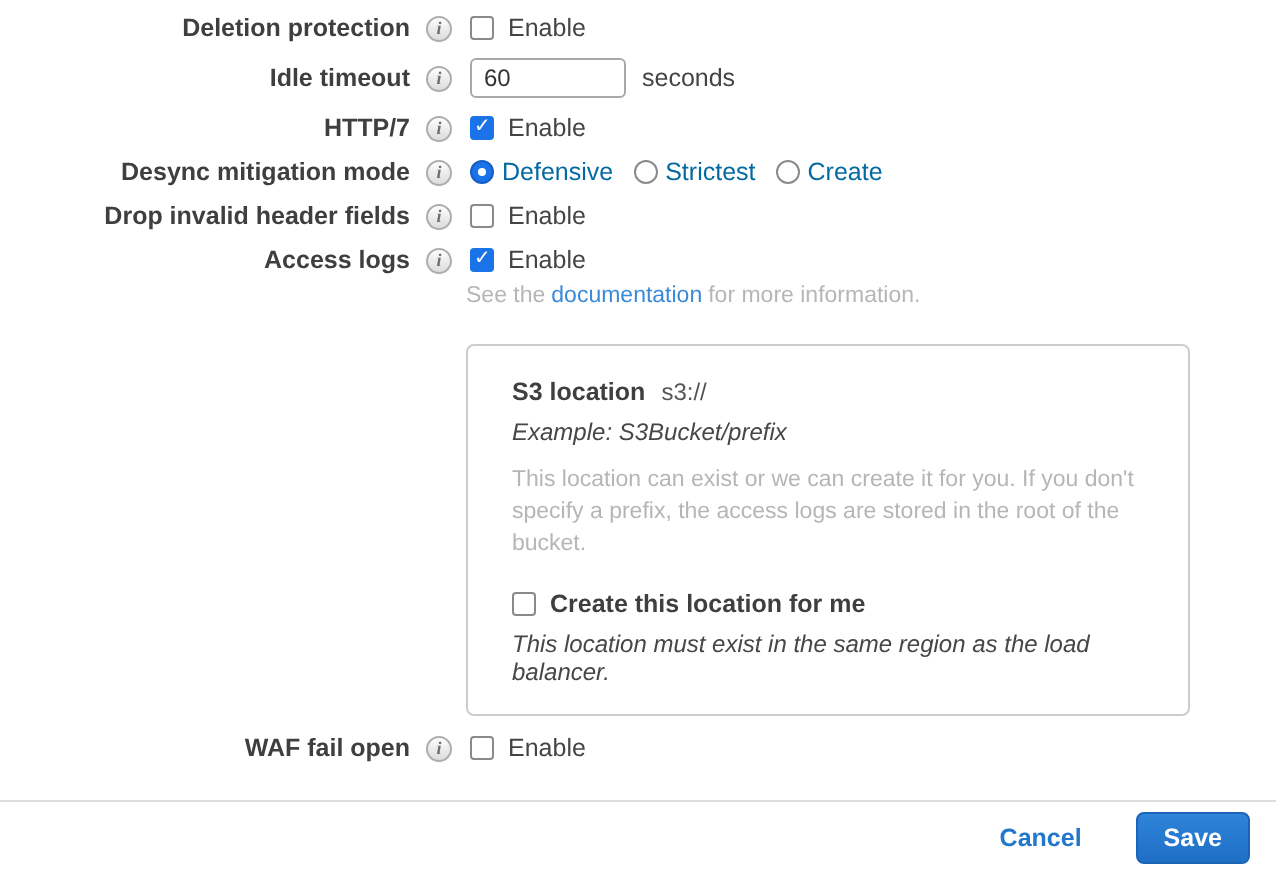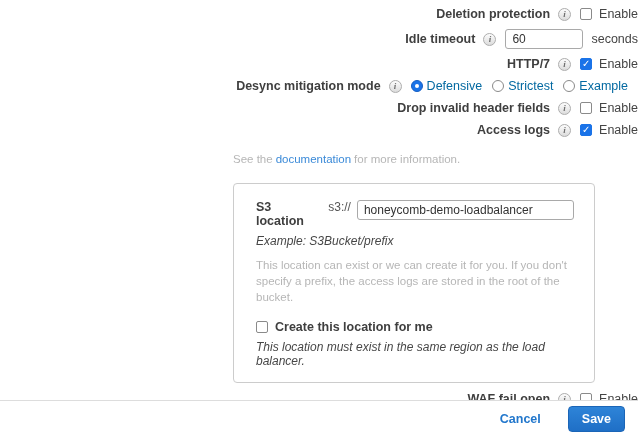--- a/index.html
+++ b/index.html
@@ -13,21 +13,21 @@
   
   .modal-header {
     height:32px; flex:0 0 32px; display:flex; align-items:center;
     padding:0 20px 0 33px; border-bottom:1px solid #e3e3e3;
   }
   .modal-title { font-size:15px; font-weight:bold; color:#3f3f3f; flex:1; }
   .close-x { color:#777; font-size:16px; font-weight:bold; cursor:pointer; line-height:1; }
 
   
   .modal-body { flex:1 1 auto; padding-top:7px; overflow:hidden; }
-  .row { display:flex; align-items:center; margin-bottom:8px;justify-content:flex-end; }
+  .row { display:flex; align-items:center; margin-bottom:8px; }
   .label-cell { width:205px; flex:0 0 205px; text-align:right; font-weight:bold; color:#3f3f3f; font-size:12.5px; line-height:14px; }
   .info-icon {
     flex:0 0 13px; width:13px; height:13px; margin-left:8px; border-radius:50%;
     background:linear-gradient(#fdfdfd,#dcdcdc); border:1px solid #adadad;
     color:#6e6e6e; font-family:"Liberation Serif","DejaVu Serif",serif; font-style:italic;
     font-size:9px; font-weight:bold; text-align:center; line-height:11px;
   }
   .control { margin-left:9px; display:flex; align-items:center; }
 
   
@@ -124,49 +124,48 @@
 
     <div class="row">
       <div class="label-cell">Desync mitigation mode</div>
       <div class="info-icon">i</div>
       <div class="control">
         <span class="radio checked"></span>
         <span class="radio-label">Defensive</span>
         <span class="radio"></span>
         <span class="radio-label">Strictest</span>
         <span class="radio"></span>
-        <span class="radio-label">Example</span>
+        <span class="radio-label">Create</span>
       </div>
     </div>
 
     <div class="row">
       <div class="label-cell">Drop invalid header fields</div>
       <div class="info-icon">i</div>
       <div class="control">
         <span class="checkbox"></span>
         <span class="cb-label">Enable</span>
       </div>
     </div>
 
-    <div class="row" style="margin-bottom:19px;">
+    <div class="row" style="margin-bottom:8px;">
       <div class="label-cell">Access logs</div>
       <div class="info-icon">i</div>
       <div class="control">
         <span class="checkbox checked"></span>
         <span class="cb-label">Enable</span>
       </div>
     </div>
 
     <div class="help-line"><span>See the</span><a>documentation</a><span>for more information.</span></div>
 
     <div class="s3-box">
       <div class="s3-row">
         <span class="s3-label">S3 location</span>
         <span class="s3-scheme">s3://</span>
-        <input type="text" class="text s3-input" value="honeycomb-demo-loadbalancer" style="">
       </div>
       <div class="s3-example">Example: S3Bucket/prefix</div>
       <div class="s3-note">This location can exist or we can create it for you. If you don't specify a prefix, the access logs are stored in the root of the bucket.</div>
       <div class="s3-create">
         <span class="checkbox"></span>
         <span class="cb-label">Create this location for me</span>
       </div>
       <div class="s3-region-note">This location must exist in the same region as the load balancer.</div>
     </div>
 

